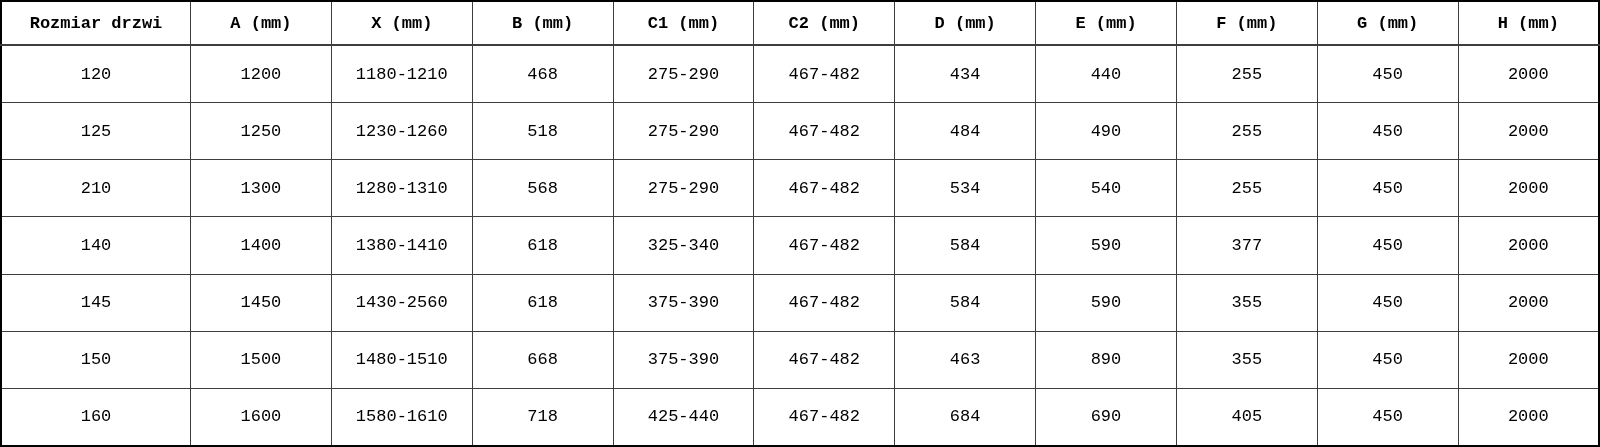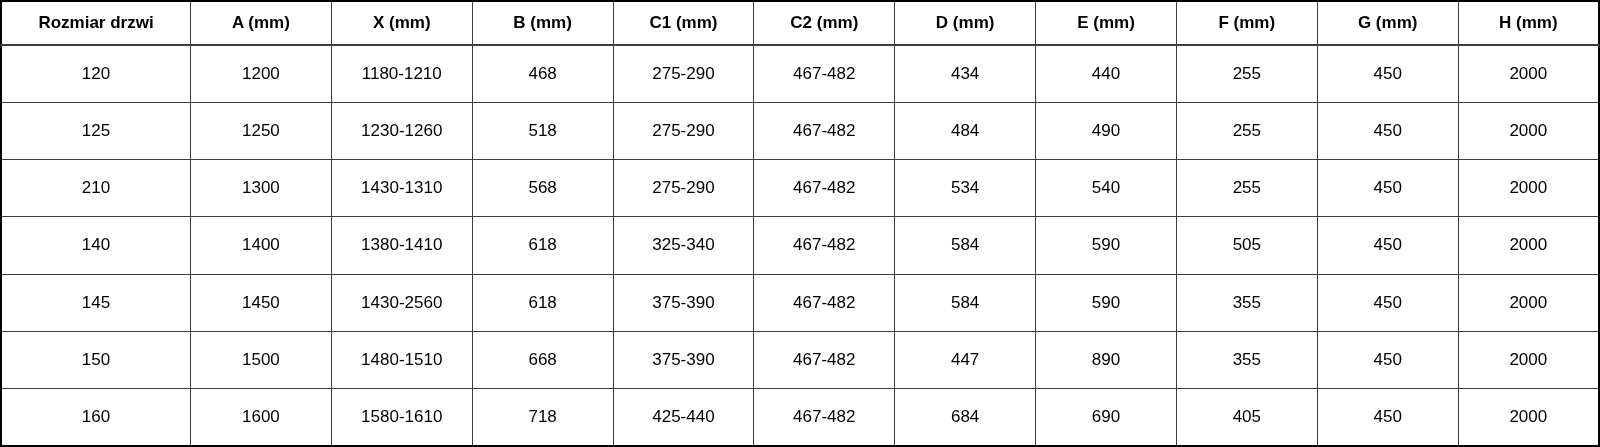--- a/index.html
+++ b/index.html
@@ -6,20 +6,21 @@
     margin: 0;
     padding: 0;
     background: #ffffff;
     font-family: "Liberation Sans", sans-serif;
   }
   .page {
     width: 1396px;
     height: 447px;
     background: #ffffff;
     box-sizing: border-box;
+    font-family: Liberation Mono, monospace;
   }
   table.size-table {
     width: 1600px;
     height: 447px;
     border-collapse: collapse;
     table-layout: fixed;
     border: 2px solid #000000;
     background: #ffffff;
   }
   table.size-table th,
@@ -91,40 +92,40 @@
           <td>467-482</td>
           <td>484</td>
           <td>490</td>
           <td>255</td>
           <td>450</td>
           <td>2000</td>
         </tr>
         <tr>
           <td>210</td>
           <td>1300</td>
-          <td>1430-1310</td>
+          <td>1280-1310</td>
           <td>568</td>
           <td>275-290</td>
           <td>467-482</td>
           <td>534</td>
           <td>540</td>
           <td>255</td>
           <td>450</td>
           <td>2000</td>
         </tr>
         <tr>
           <td>140</td>
           <td>1400</td>
           <td>1380-1410</td>
           <td>618</td>
           <td>325-340</td>
           <td>467-482</td>
           <td>584</td>
           <td>590</td>
-          <td>505</td>
+          <td>377</td>
           <td>450</td>
           <td>2000</td>
         </tr>
         <tr>
           <td>145</td>
           <td>1450</td>
           <td>1430-2560</td>
           <td>618</td>
           <td>375-390</td>
           <td>467-482</td>
@@ -134,21 +135,21 @@
           <td>450</td>
           <td>2000</td>
         </tr>
         <tr>
           <td>150</td>
           <td>1500</td>
           <td>1480-1510</td>
           <td>668</td>
           <td>375-390</td>
           <td>467-482</td>
-          <td>447</td>
+          <td>463</td>
           <td>890</td>
           <td>355</td>
           <td>450</td>
           <td>2000</td>
         </tr>
         <tr>
           <td>160</td>
           <td>1600</td>
           <td>1580-1610</td>
           <td>718</td>

